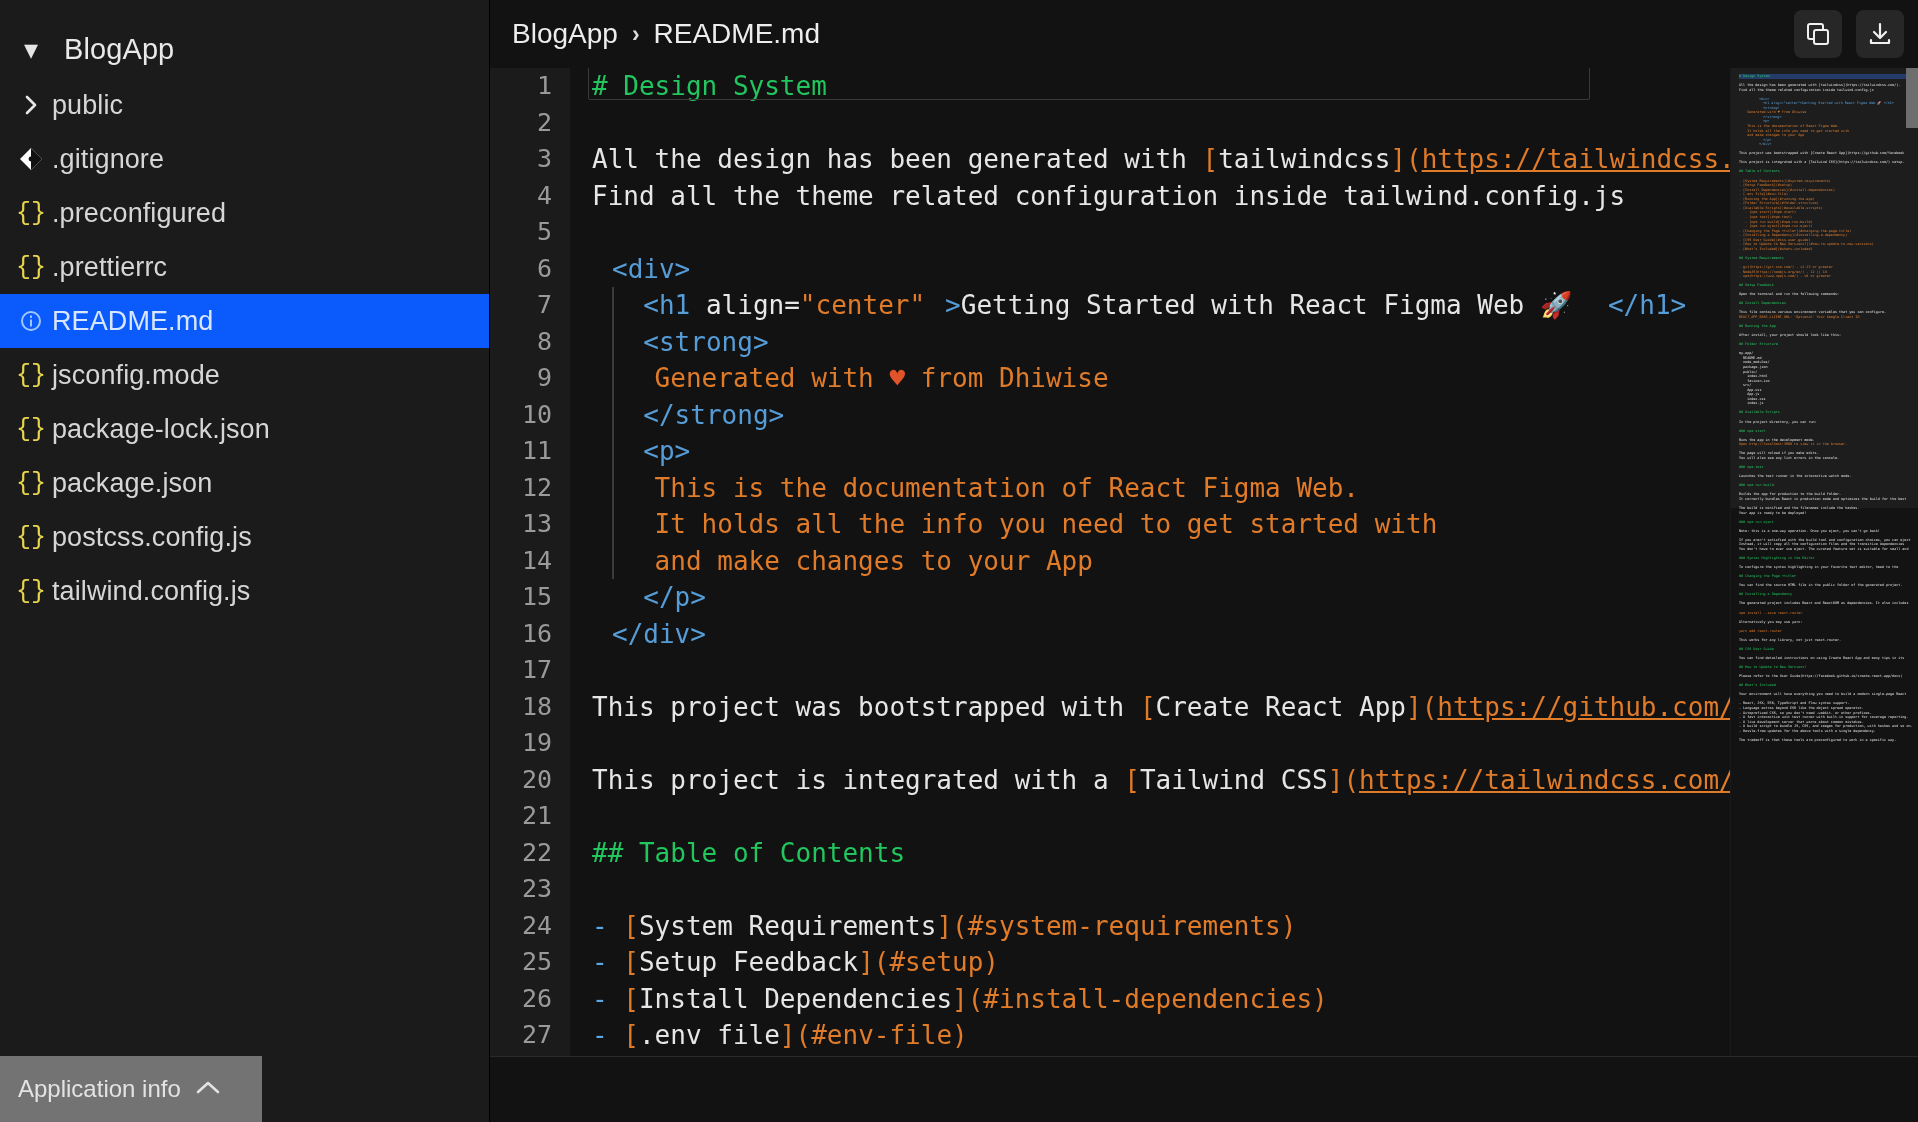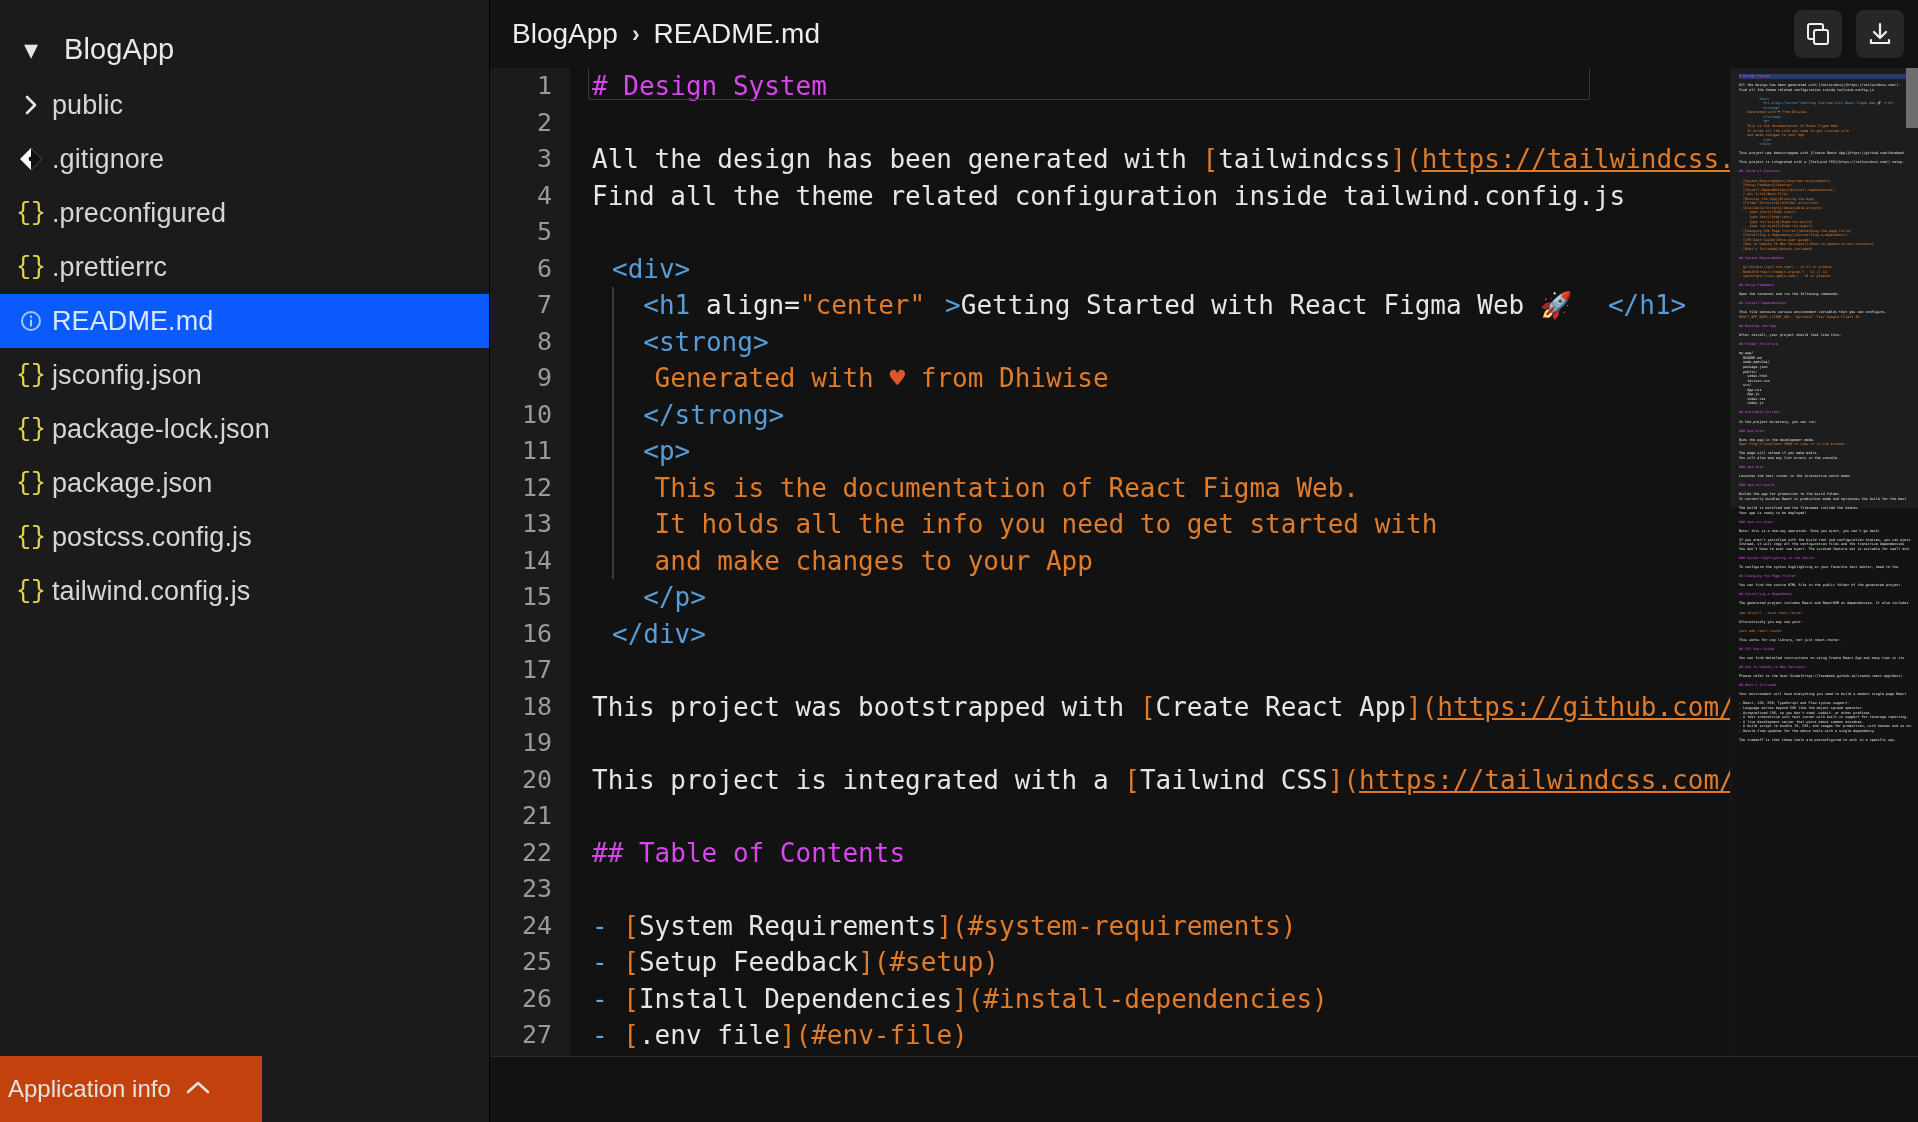--- a/index.html
+++ b/index.html
@@ -39,23 +39,23 @@
     font-size: 25px;
   }
   .chev { color: #e6e6e6; font-size: 22px; font-weight: bold; }
   .brace { color: #e8d44d; font-size: 26px; font-family: "Liberation Mono", monospace; }
   .tree-label { }
   .tree-row.root .tree-label { margin-left: 12px; }
 
   .appinfo {
     position: absolute; left: 0; bottom: 0;
     width: 262px; height: 66px;
-    background: #c2410c;
+    background: #737373;
     display: flex; align-items: center;
-    padding-left: 8px;
+    padding-left: 18px;
     color: #e3e3e3; font-size: 24px;
     cursor: pointer;
   }
   .appinfo .caret { margin-left: 14px; font-size: 20px; display:inline-block; }
 
   
   .main { flex: 1 1 auto; position: relative; background: #121212; height: 1122px; overflow: hidden; }
 
   .topbar {
     height: 68px; display: flex; align-items: center;
@@ -101,21 +101,21 @@
     background: #1b1b1b; height: 36.5px; line-height: 36.5px;
   }
   .ctext { padding-left: 22px; color: #e6e6e6; position: relative; }
   .cline.hl .ctext::before{
     content:"";
     position:absolute; left: 18px; top: -4px; height: 34px; width: 1000px;
     border: 1px solid #3a3a3a; border-radius: 2px;
     pointer-events:none;
   }
 
-  .t-head  { color:#d946ef; }
+  .t-head  { color:#22c55e; }
   .t-tag   { color:#569cd6;margin-left:20px; }
   .t-attr  { color:#e8e8e8; }
   .t-str   { color:#e07b2a; }
   .t-txt   { color:#e07b2a; }
   .t-plain { color:#e6e6e6; }
   .t-brk   { color:#e07b2a; }
   .t-url   { color:#e07b2a; text-decoration: underline; }
   .t-anch  { color:#e07b2a;text-align:center; }
   .t-bullet{ color:#5aa9e6; }
   .t-heart { color:#e0542a; }
@@ -201,21 +201,21 @@
               <svg width="24" height="24" viewBox="0 0 24 24">
                 <circle cx="12" cy="12" r="9" fill="none" stroke="#9fc8ff" stroke-width="2"></circle>
                 <rect x="11" y="10.5" width="2" height="7" fill="#9fc8ff"></rect>
                 <rect x="11" y="6.5" width="2" height="2.4" fill="#9fc8ff"></rect>
               </svg>
             </span>
             <span class="tree-label">README.md</span>
           </div>
           <div class="tree-row">
             <span class="ico brace">{}</span>
-            <span class="tree-label">jsconfig.json</span>
+            <span class="tree-label">jsconfig.mode</span>
           </div>
           <div class="tree-row">
             <span class="ico brace">{}</span>
             <span class="tree-label">package-lock.json</span>
           </div>
           <div class="tree-row">
             <span class="ico brace">{}</span>
             <span class="tree-label">package.json</span>
           </div>
           <div class="tree-row">

